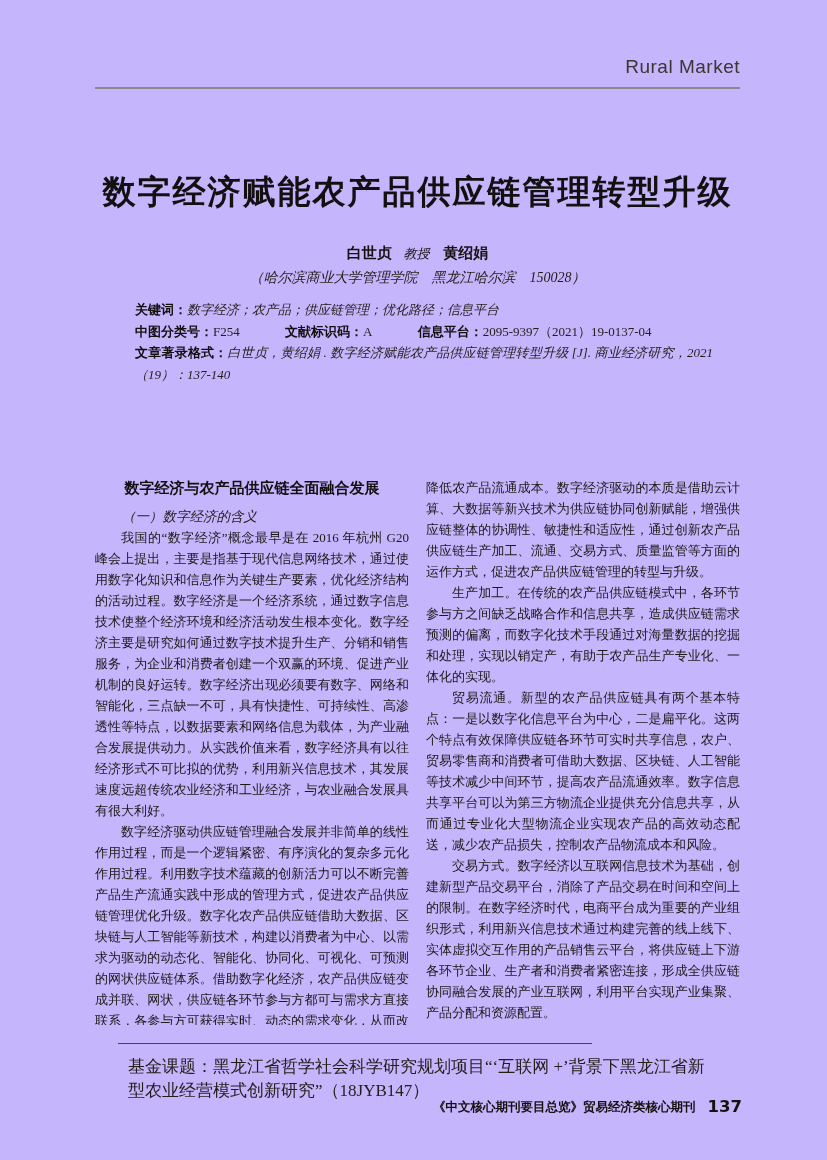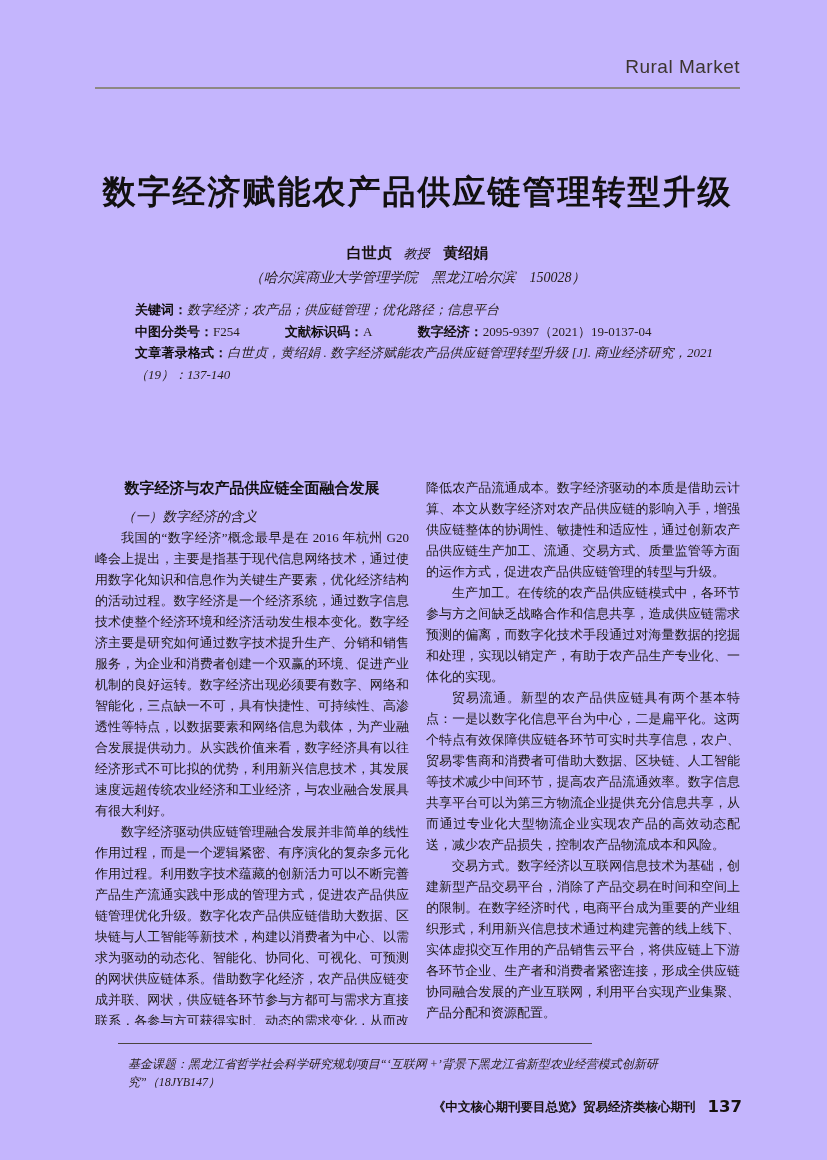--- a/index.html
+++ b/index.html
@@ -84,21 +84,21 @@
     text-align:justify;text-indent:2em;margin:0;
   }
   .body-para.no-indent{text-indent:0;}
   
   .footer-rule{
     position:absolute;top:1043px;left:118px;width:474px;height:1px;
     background:#4a443f;
   }
   .fund-note{
     position:absolute;top:1055px;left:128px;width:590px;
-    font-style:italic;font-size:12px;color:#241d18;line-height:18px;
+    font-size:17px;color:#241d18;line-height:24px;
   }
   .bottom-note{
     position:absolute;top:1097px;left:95px;width:647px;
     text-align:right;
     font-family:"DejaVu Sans","Liberation Sans",sans-serif;
     font-weight:bold;font-size:12.5px;color:#17110e;
   }
   .page-number{
     font-size:16.5px;margin-left:12px;vertical-align:-1px;
   }
@@ -118,34 +118,34 @@
     <span class="author-degree">教授</span>
     <span class="author-name">黄绍娟</span>
   </div>
   <div class="affiliation-line">（哈尔滨商业大学管理学院　黑龙江哈尔滨　150028）</div>
 
   <div class="meta-block">
     <p class="meta-row"><span class="meta-label">关键词：</span><span class="kaiti">数字经济；农产品；供应链管理；优化路径；信息平台</span></p>
     <p class="meta-row">
       <span class="meta-inline"><span class="meta-label">中图分类号：</span><span class="plain-val">F254</span></span>
       <span class="meta-inline"><span class="meta-label">文献标识码：</span><span class="plain-val">A</span></span>
-      <span class="meta-inline"><span class="meta-label">数字经济：</span><span class="plain-val">2095-9397（2021）19-0137-04</span></span>
+      <span class="meta-inline"><span class="meta-label">信息平台：</span><span class="plain-val">2095-9397（2021）19-0137-04</span></span>
     </p>
     <p class="meta-row"><span class="meta-label">文章著录格式：</span><span class="kaiti">白世贞，黄绍娟 . 数字经济赋能农产品供应链管理转型升级 [J]. 商业经济研究，2021（19）：137-140</span></p>
   </div>
 
   <div class="columns">
     <div class="col">
       <h2 class="section-heading">数字经济与农产品供应链全面融合发展</h2>
       <p class="sub-heading">（一）数字经济的含义</p>
       <p class="body-para">我国的“数字经济”概念最早是在 2016 年杭州 G20 峰会上提出，主要是指基于现代信息网络技术，通过使用数字化知识和信息作为关键生产要素，优化经济结构的活动过程。数字经济是一个经济系统，通过数字信息技术使整个经济环境和经济活动发生根本变化。数字经济主要是研究如何通过数字技术提升生产、分销和销售服务，为企业和消费者创建一个双赢的环境、促进产业机制的良好运转。数字经济出现必须要有数字、网络和智能化，三点缺一不可，具有快捷性、可持续性、高渗透性等特点，以数据要素和网络信息为载体，为产业融合发展提供动力。从实践价值来看，数字经济具有以往经济形式不可比拟的优势，利用新兴信息技术，其发展速度远超传统农业经济和工业经济，与农业融合发展具有很大利好。</p>
       <p class="body-para">数字经济驱动供应链管理融合发展并非简单的线性作用过程，而是一个逻辑紧密、有序演化的复杂多元化作用过程。利用数字技术蕴藏的创新活力可以不断完善产品生产流通实践中形成的管理方式，促进农产品供应链管理优化升级。数字化农产品供应链借助大数据、区块链与人工智能等新技术，构建以消费者为中心、以需求为驱动的动态化、智能化、协同化、可视化、可预测的网状供应链体系。借助数字化经济，农产品供应链变成并联、网状，供应链各环节参与方都可与需求方直接联系，各参与方可获得实时、动态的需求变化，从而改变应对策略，提高自身效率，</p>
     </div>
     <div class="col">
-      <p class="body-para no-indent">降低农产品流通成本。数字经济驱动的本质是借助云计算、本文从数字经济对农产品供应链的影响入手，增强供应链整体的协调性、敏捷性和适应性，通过创新农产品供应链生产加工、流通、交易方式、质量监管等方面的运作方式，促进农产品供应链管理的转型与升级。</p>
+      <p class="body-para no-indent">降低农产品流通成本。数字经济驱动的本质是借助云计算、大数据等新兴技术为供应链协同创新赋能，增强供应链整体的协调性、敏捷性和适应性，通过创新农产品供应链生产加工、流通、交易方式、质量监管等方面的运作方式，促进农产品供应链管理的转型与升级。</p>
       <p class="body-para">生产加工。在传统的农产品供应链模式中，各环节参与方之间缺乏战略合作和信息共享，造成供应链需求预测的偏离，而数字化技术手段通过对海量数据的挖掘和处理，实现以销定产，有助于农产品生产专业化、一体化的实现。</p>
       <p class="body-para">贸易流通。新型的农产品供应链具有两个基本特点：一是以数字化信息平台为中心，二是扁平化。这两个特点有效保障供应链各环节可实时共享信息，农户、贸易零售商和消费者可借助大数据、区块链、人工智能等技术减少中间环节，提高农产品流通效率。数字信息共享平台可以为第三方物流企业提供充分信息共享，从而通过专业化大型物流企业实现农产品的高效动态配送，减少农产品损失，控制农产品物流成本和风险。</p>
       <p class="body-para">交易方式。数字经济以互联网信息技术为基础，创建新型产品交易平台，消除了产品交易在时间和空间上的限制。在数字经济时代，电商平台成为重要的产业组织形式，利用新兴信息技术通过构建完善的线上线下、实体虚拟交互作用的产品销售云平台，将供应链上下游各环节企业、生产者和消费者紧密连接，形成全供应链协同融合发展的产业互联网，利用平台实现产业集聚、产品分配和资源配置。</p>
       <p class="body-para">质量监管。在数字技术基础上，借助云计算、大数据、区块链等技术赋能，建立一体化的农产品质量数字化平台，</p>
     </div>
   </div>
 
   <div class="footer-rule"></div>
   <div class="fund-note">基金课题：黑龙江省哲学社会科学研究规划项目“‘互联网 +’背景下黑龙江省新型农业经营模式创新研究”（18JYB147）</div>
   <div class="bottom-note">

